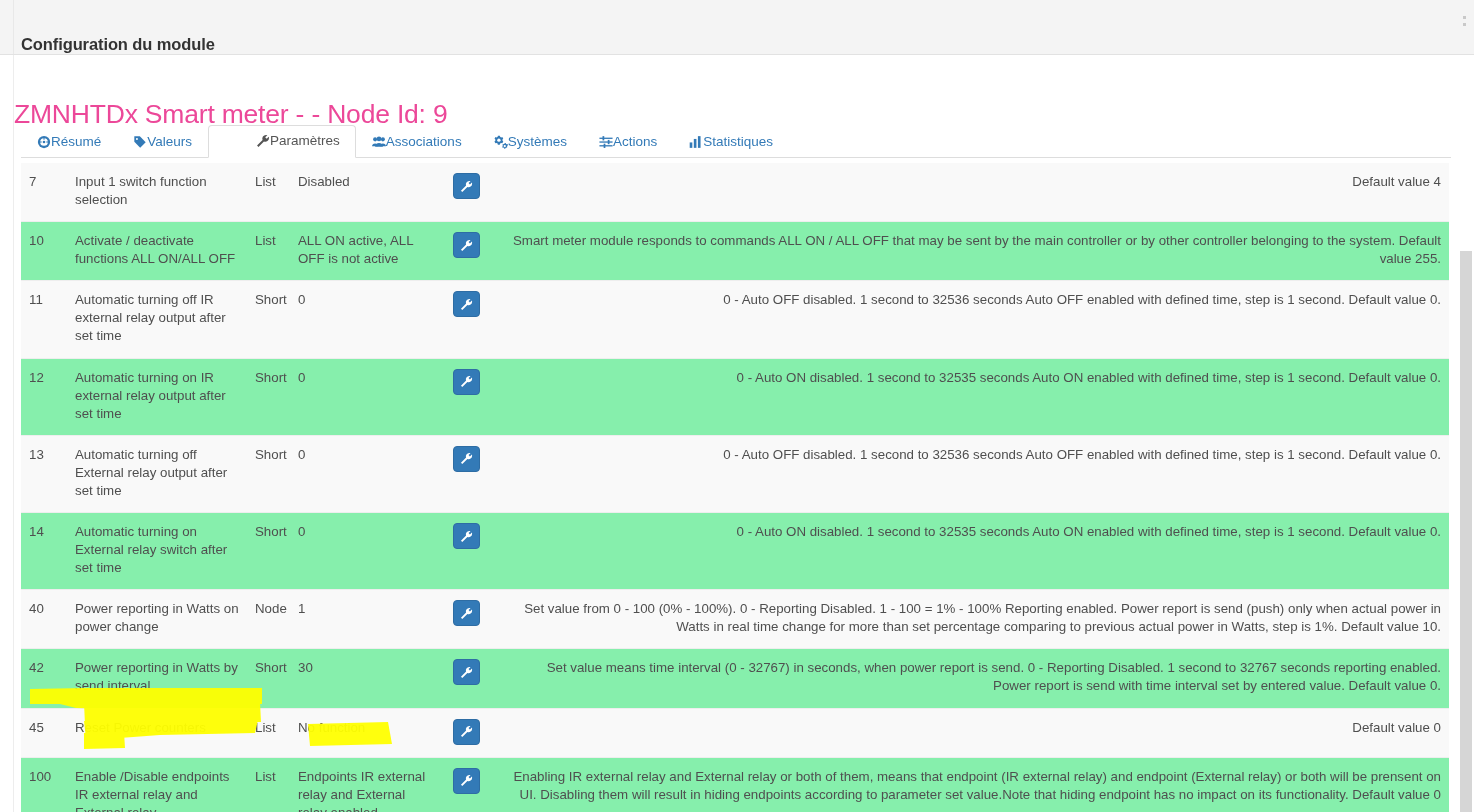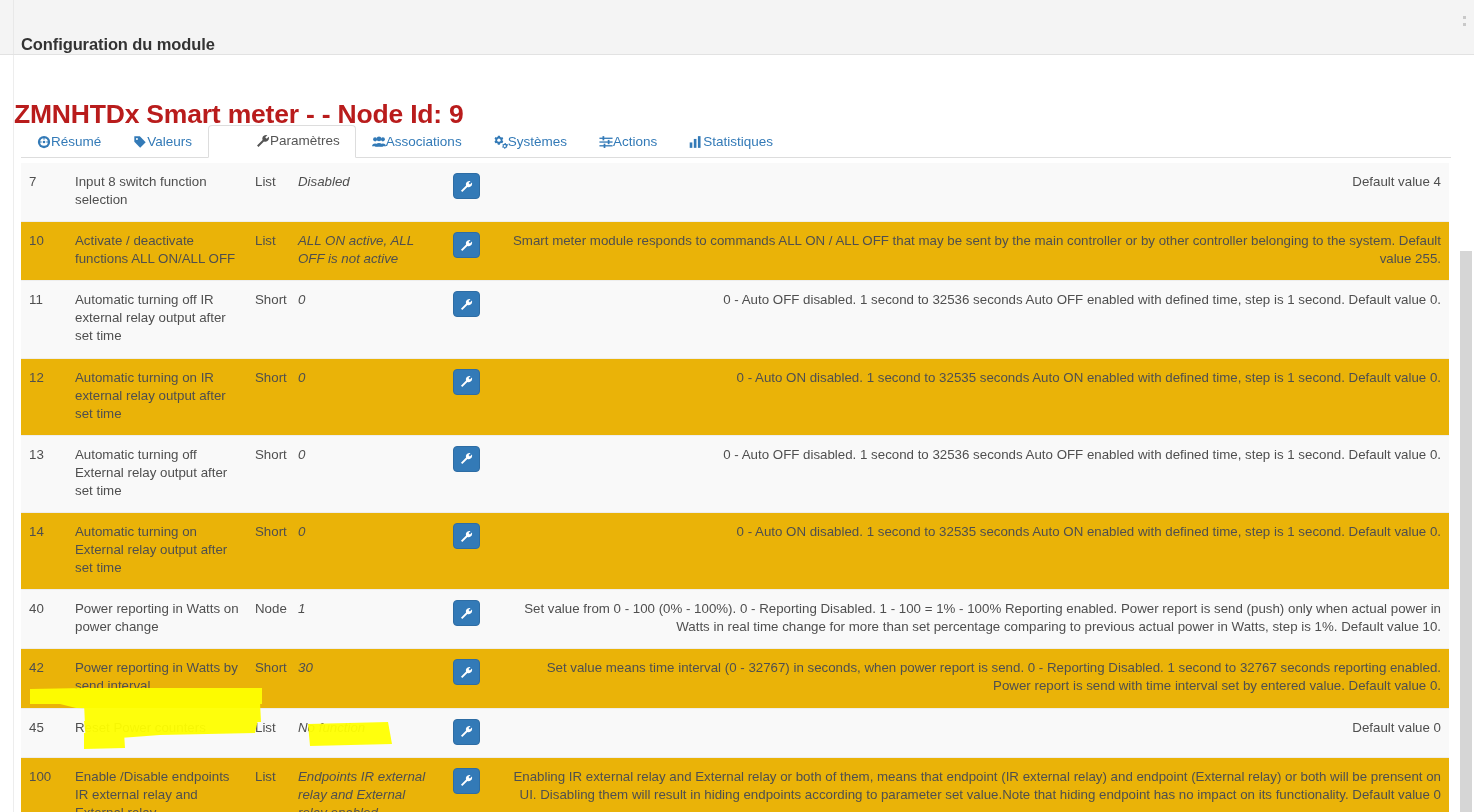--- a/index.html
+++ b/index.html
@@ -58,22 +58,22 @@
     left: 13px; top: 55px;
     width: 1461px; height: 757px;
     background: #ffffff;
     border-left: 1px solid #ededed;
   }
 
   .page-title {
     position: absolute;
     left: 0px; top: 26px;
     font-size: 26.5px;
-    color: #b91c1c;
-    font-weight: bold;
+    color: #ec4899;
+    font-weight: normal;
     letter-spacing: -0.2px;
     white-space: nowrap;
   }
 
   
   .tabs {
     position: absolute;
     left: 7px; top: 68px;
     width: 1430px;
     height: 35px;
@@ -113,32 +113,32 @@
     height: 649px;
     overflow: hidden;
   }
   table.params {
     width: 1428px;
     border-collapse: collapse;
     table-layout: fixed;
   }
   table.params tr { border-bottom: 1px solid #eeeeee; }
   table.params tr.odd { background: #f9f9f9; }
-  table.params tr.even { background: #eab308; }
+  table.params tr.even { background: #86efac; }
   table.params td {
     vertical-align: top;
     padding: 10px 8px 12px 8px;
     font-size: 13.3px;
     color: #4f4f4f;
     line-height: 1.36;
   }
   td.c-num   { width: 46px;  padding-left: 10px; color: #4f4f4f; }
   td.c-name  { width: 180px; }
   td.c-type  { width: 43px; }
-  td.c-value { width: 155px; font-style: italic; }
+  td.c-value { width: 155px; }
   td.c-btn   { width: 57px; padding-top: 9px; }
   td.c-desc  { width: auto; padding-right: 26px; text-align: right; }
 
   .wrench-btn {
     display: inline-flex;
     align-items: center;
     justify-content: center;
     width: 27px; height: 26px;
     background: #337ab7;
     border: 1px solid #2e6da4;
@@ -283,21 +283,21 @@
       </div>
 
     </div>
 
     <div class="table-wrap">
       <table class="params">
         <tbody>
 
           <tr class="odd">
             <td class="c-num">7</td>
-            <td class="c-name">Input 8 switch function selection</td>
+            <td class="c-name">Input 1 switch function selection</td>
             <td class="c-type">List</td>
             <td class="c-value">Disabled</td>
             <td class="c-btn">
               <span class="wrench-btn">
                 <svg width="13" height="13" viewBox="0 0 16 16">
                     <path d="M11.4 1.1a4.2 4.2 0 0 0-3.9 5.8L1.2 13.2l1.6 1.6 6.3-6.3a4.2 4.2 0 0 0 5.8-3.9c0-.6-.1-1.1-.3-1.6l-2.4 2.4-1.7-1.7L13 1.4a4 4 0 0 0-1.6-.3z" fill="#ffffff"></path>
                   </svg>
               </span>
             </td>
             <td class="c-desc">Default value 4</td>
@@ -358,21 +358,21 @@
                 <svg width="13" height="13" viewBox="0 0 16 16">
                     <path d="M11.4 1.1a4.2 4.2 0 0 0-3.9 5.8L1.2 13.2l1.6 1.6 6.3-6.3a4.2 4.2 0 0 0 5.8-3.9c0-.6-.1-1.1-.3-1.6l-2.4 2.4-1.7-1.7L13 1.4a4 4 0 0 0-1.6-.3z" fill="#ffffff"></path>
                   </svg>
               </span>
             </td>
             <td class="c-desc">0 - Auto OFF disabled. 1 second to 32536 seconds Auto OFF enabled with defined time, step is 1 second. Default value 0.</td>
           </tr>
 
           <tr class="even">
             <td class="c-num">14</td>
-            <td class="c-name">Automatic turning on External relay output after set time</td>
+            <td class="c-name">Automatic turning on External relay switch after set time</td>
             <td class="c-type">Short</td>
             <td class="c-value">0</td>
             <td class="c-btn">
               <span class="wrench-btn">
                 <svg width="13" height="13" viewBox="0 0 16 16">
                     <path d="M11.4 1.1a4.2 4.2 0 0 0-3.9 5.8L1.2 13.2l1.6 1.6 6.3-6.3a4.2 4.2 0 0 0 5.8-3.9c0-.6-.1-1.1-.3-1.6l-2.4 2.4-1.7-1.7L13 1.4a4 4 0 0 0-1.6-.3z" fill="#ffffff"></path>
                   </svg>
               </span>
             </td>
             <td class="c-desc">0 - Auto ON disabled. 1 second to 32535 seconds Auto ON enabled with defined time, step is 1 second. Default value 0.</td>

